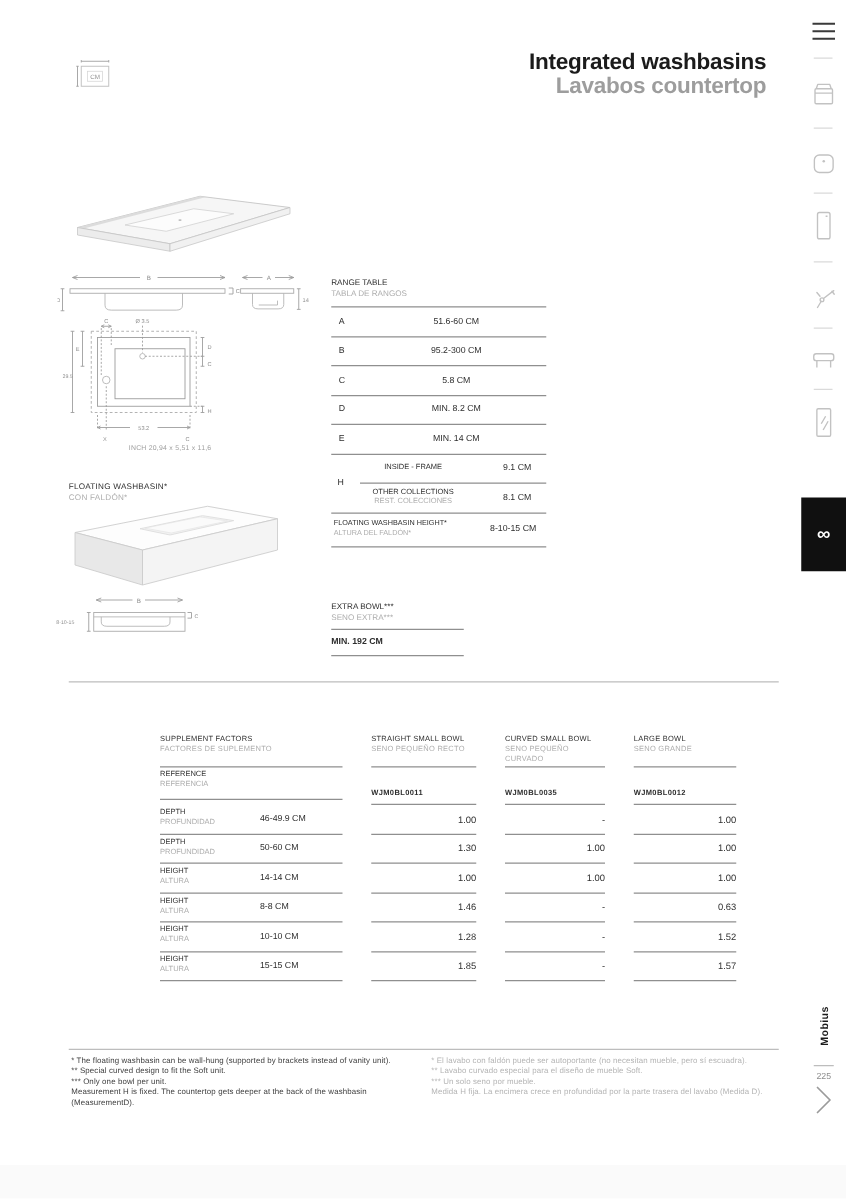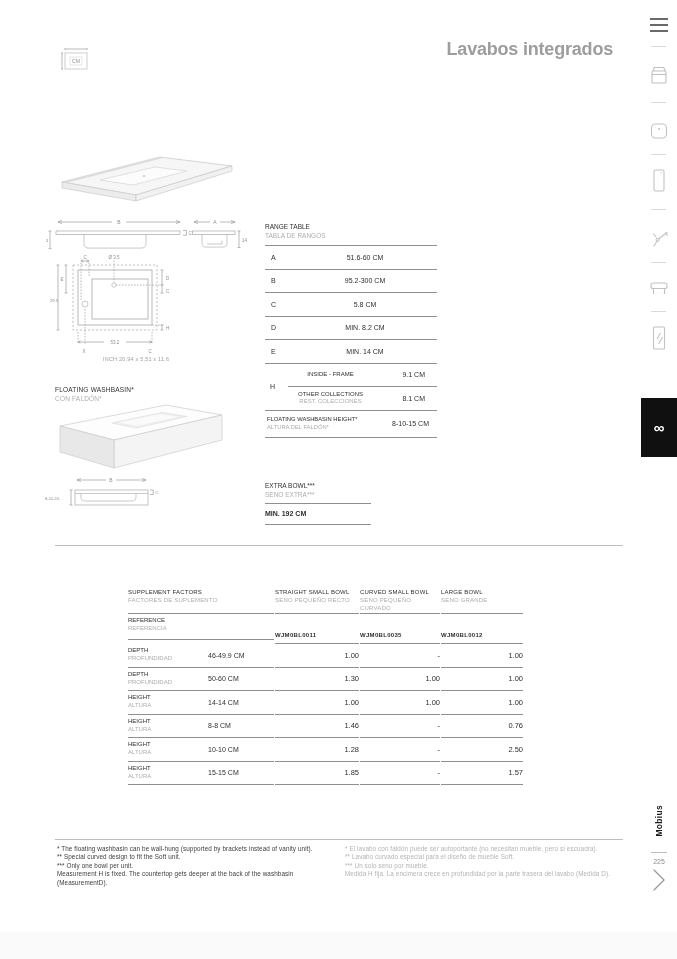--- a/index.html
+++ b/index.html
@@ -46,21 +46,21 @@
 
   
   .float-label{left:55px;top:385px;font-size:6.5px;line-height:1.45;letter-spacing:0.2px;}
 
   .inch-note{left:103px;top:356px;font-size:5.5px;color:#9e9e9e;letter-spacing:0.2px;}
 
   .main-divider{left:55px;top:545px;width:568px;border-top:1px solid #bdbdbd;}
 
   
   .sup{left:128px;top:588px;width:425px;}
-  .sup-grid{display:grid;grid-template-columns:146px 84px 80px 82px;column-gap:1px;}
+  .sup-grid{display:grid;grid-template-columns:146px 84px 80px 82px;column-gap:23px;}
   .cell{border-bottom:1px solid #8f8f8f;}
   .cell.head{height:25px;line-height:1.35;font-size:6px;letter-spacing:0.2px;}
   .cell.ref{height:23px;line-height:1.35;font-size:6px;padding-top:2px;}
   .code{font-size:7.5px;font-weight:bold;letter-spacing:0.3px;display:flex;align-items:flex-end;padding-bottom:4px;}
   .cell.drow{height:22.5px;display:flex;align-items:center;}
   .lab{display:flex;align-items:center;width:100%;}
   .type{width:80px;line-height:1.3;font-size:6px;}
   .range{font-size:7px;}
   .val{justify-content:flex-end;font-size:7.5px;}
 
@@ -83,21 +83,22 @@
   .page-num{position:absolute;left:0;top:858px;width:36px;text-align:center;font-size:7px;color:#8d8d8d;}
 
   .bottom-strip{left:0;top:932px;width:677px;height:27px;background:#fafafa;}
 </style>
 </head>
 <body>
 
 <div id="page">
 
   <div class="abs title-block">
-    <div class="title-es">Lavabos integrados</div>
+    <div class="title-en">Integrated washbasins</div>
+    <div class="title-es">Lavabos countertop</div>
   </div>
 
   <div class="abs" style="left:56px;top:46px;">
     <svg width="36" height="28" viewBox="0 0 36 28">
       <path class="dim" d="M9 3 H31 M9 2 v2 M31 2 v2"></path>
       <path class="dim" d="M6 7 V23 M5 7 h2 M5 23 h2"></path>
       <rect x="9" y="7" width="22" height="16" fill="#ffffff" stroke="#c2c2c2" stroke-width="0.8"></rect>
       <rect x="14" y="11" width="12" height="8" fill="#ffffff" stroke="#d5d5d5" stroke-width="0.6"></rect>
       <text x="20" y="17.4" font-size="5" text-anchor="middle" fill="#9a9a9a">CM</text>
     </svg>
@@ -342,34 +343,34 @@
         <div class="lab">
             <div class="type">
               <div>HEIGHT</div>
               <div class="g">ALTURA</div>
             </div>
             <div class="range">8-8 CM</div>
           </div>
       </div>
       <div class="cell drow val">1.46</div>
       <div class="cell drow val">-</div>
-      <div class="cell drow val">0.76</div>
+      <div class="cell drow val">0.63</div>
 
       <div class="cell drow">
         <div class="lab">
             <div class="type">
               <div>HEIGHT</div>
               <div class="g">ALTURA</div>
             </div>
             <div class="range">10-10 CM</div>
           </div>
       </div>
       <div class="cell drow val">1.28</div>
       <div class="cell drow val">-</div>
-      <div class="cell drow val">2.50</div>
+      <div class="cell drow val">1.52</div>
 
       <div class="cell drow">
         <div class="lab">
             <div class="type">
               <div>HEIGHT</div>
               <div class="g">ALTURA</div>
             </div>
             <div class="range">15-15 CM</div>
           </div>
       </div>

